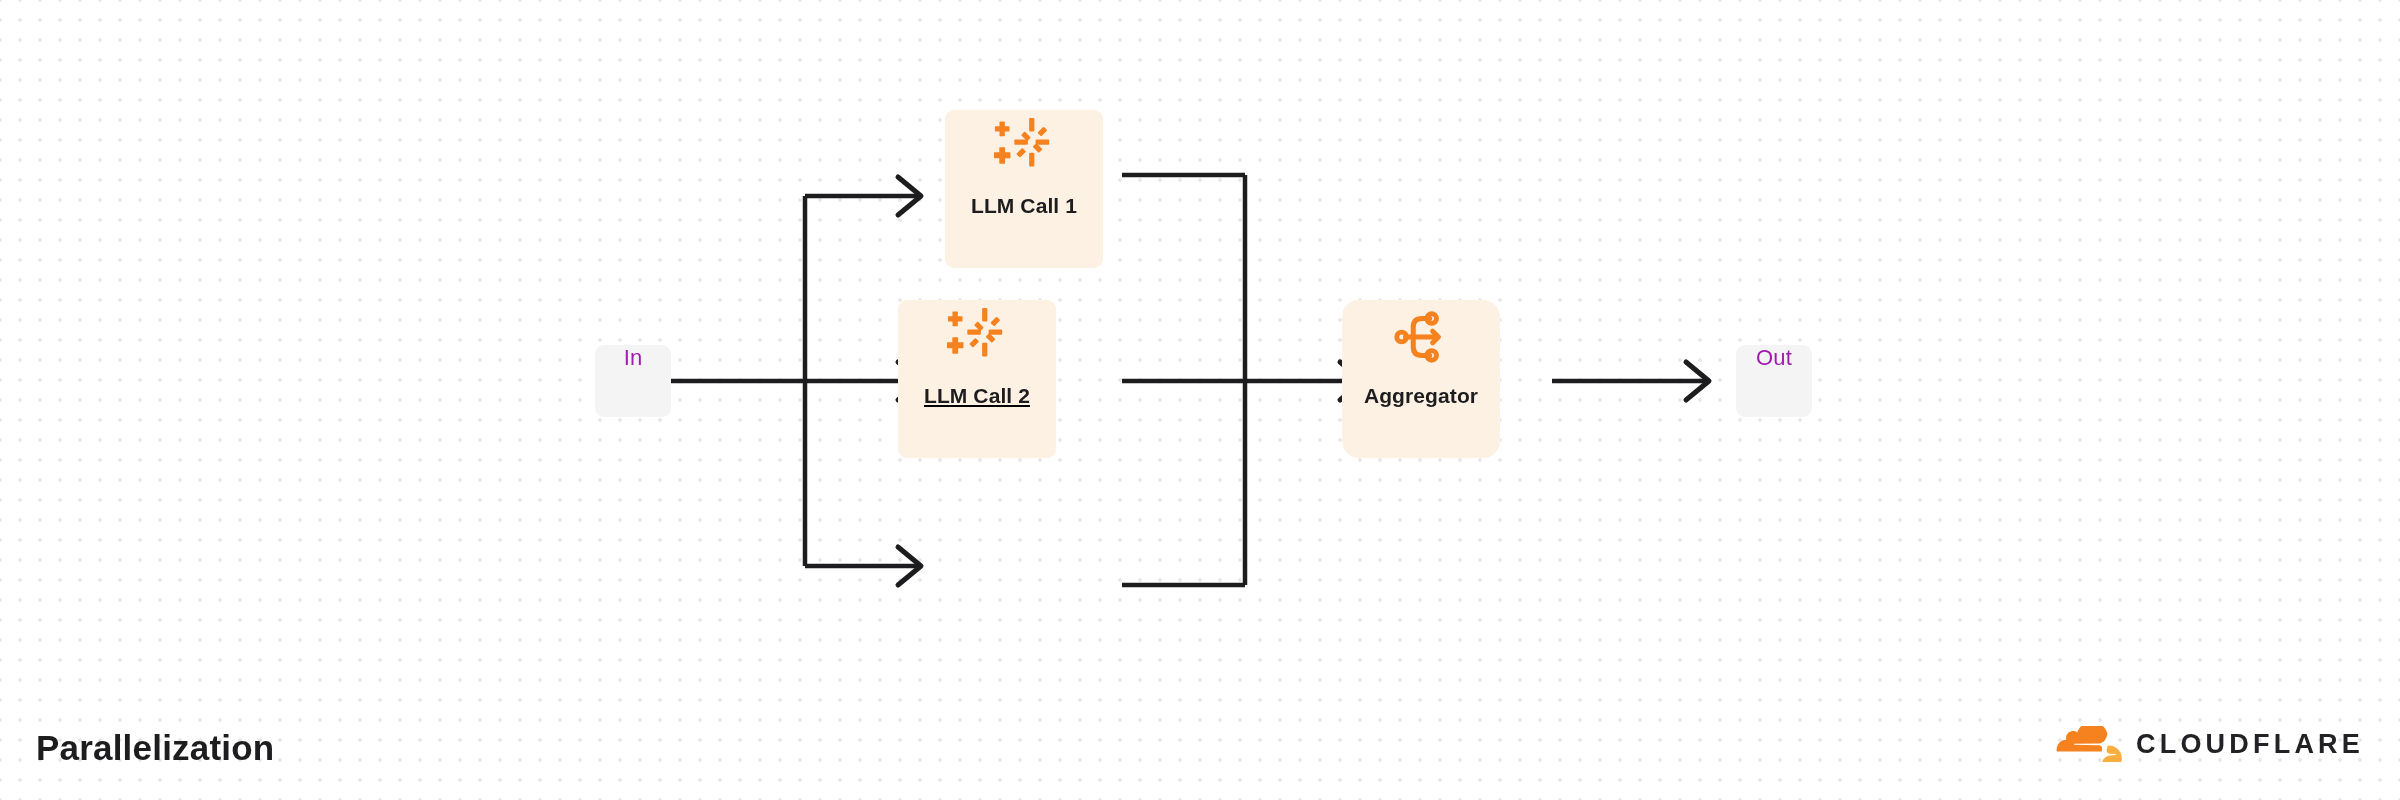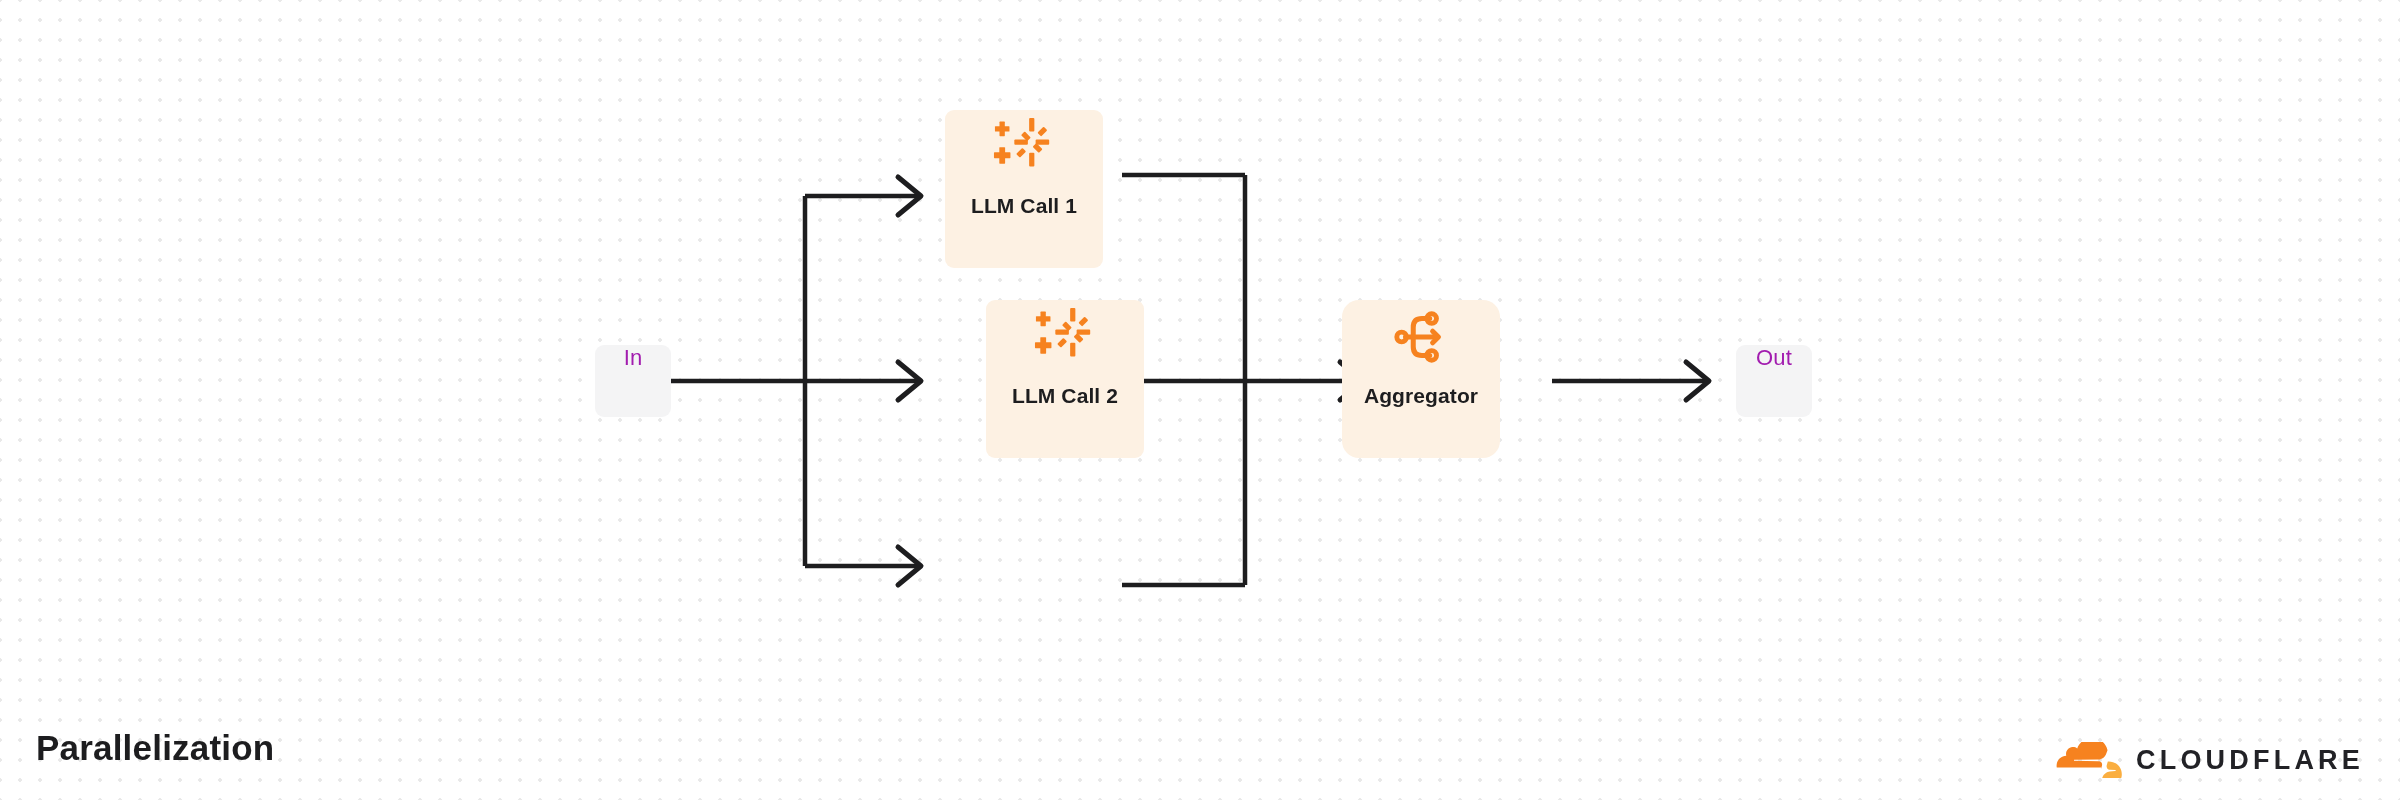--- a/index.html
+++ b/index.html
@@ -65,21 +65,21 @@
     font-size: 21px;
     font-weight: bold;
     color: #1d1d1f;
     letter-spacing: 0.1px;
     white-space: nowrap;
   }
 
   
   #node-in        { left: 595px;  top: 345px; }
   #node-llm-1     { left: 945px;  top: 110px; }
-  #node-llm-2     { left: 986px;  top: 300px; }
+  #node-llm-2     { left: 898px;  top: 300px; text-decoration: underline; }
   #node-llm-3     { left: 945px;  top: 490px; }
   #node-aggregator{ left: 1342px; top: 300px; border-radius: 17px; }
   #node-out       { left: 1736px; top: 345px; }
 
   
   #page-title {
     position: absolute;
     left: 36px;
     top: 728px;
     font-size: 35px;
@@ -87,21 +87,20 @@
     color: #1d1d1f;
     letter-spacing: 0.2px;
   }
   #brand-logo {
     position: absolute;
     right: 36px;
     top: 726px;
     display: flex;
     align-items: center;
     gap: 10px;
-    margin-top: 16px;
   }
   #brand-logo .brand-name {
     font-size: 27px;
     font-weight: bold;
     color: #222226;
     letter-spacing: 4.2px;
   }
 </style>
 </head>
 <body>

